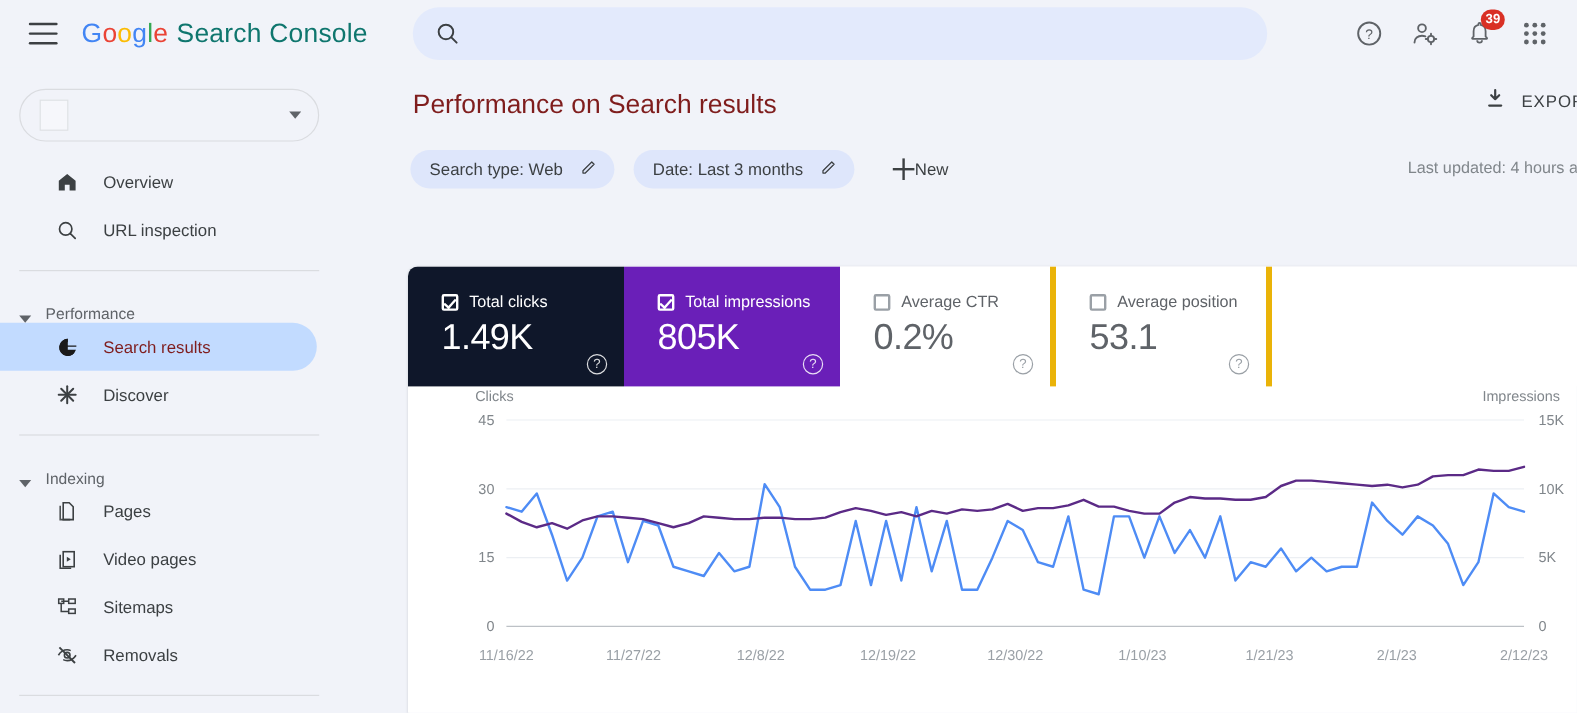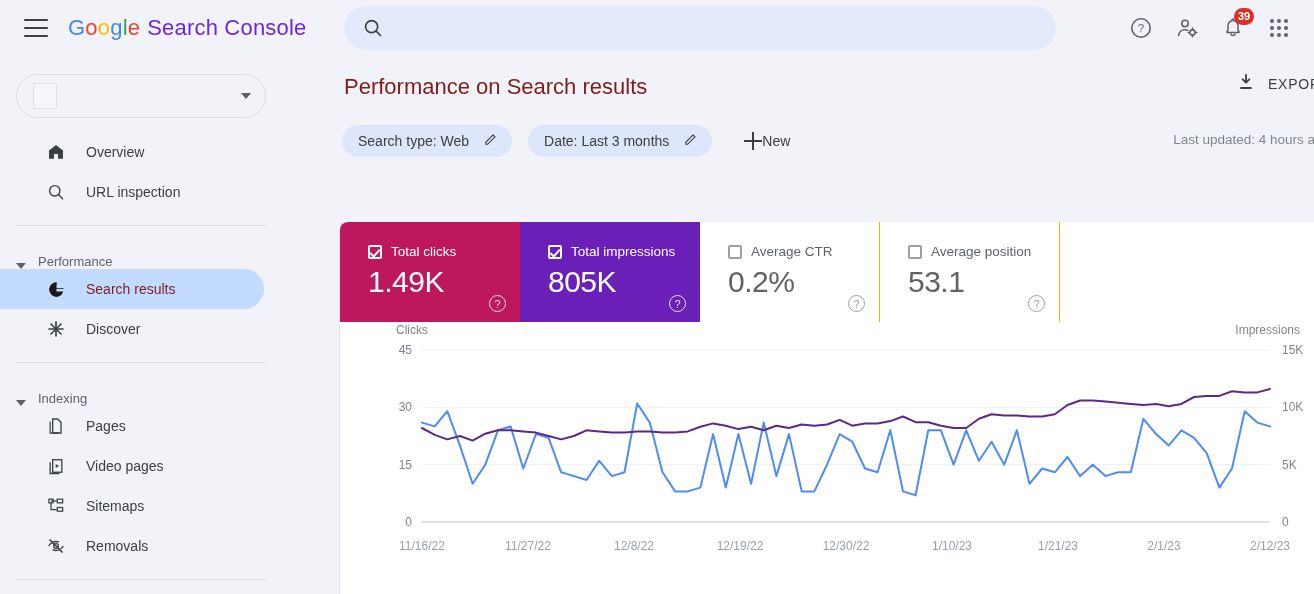--- a/index.html
+++ b/index.html
@@ -22,21 +22,21 @@
   .hamburger {
     width: 24px; height: 18px; margin-left: 24px; margin-right: 20px;
     display: flex; flex-direction: column; justify-content: space-between;
     cursor: pointer;
   }
   .hamburger span { display: block; height: 2px; width: 24px; background: #3c4043; border-radius: 1px; }
   .brand { font-size: 22px; letter-spacing: .2px; color: #5f6368; white-space: nowrap; }
   .brand .g1 { color:#4285F4; } .brand .g2 { color:#EA4335; } .brand .g3 { color:#FBBC05; }
   .brand .g4 { color:#4285F4; } .brand .g5 { color:#34A853; } .brand .g6 { color:#EA4335; }
   .brand .logo { font-size: 22px; font-weight: 400; }
-  .brand .product { color: #6d28d9; margin-left: 7px; }
+  .brand .product { color: #0f766e; margin-left: 7px; }
 
   .searchwrap {
     position: absolute; left: 344px; top: 6px;
     width: 712px; height: 44px;
     background: #e3eafc; border-radius: 22px;
     display: flex; align-items: center;
   }
   .searchwrap .sicon { margin-left: 18px; display: flex; }
   .searchinput {
     flex: 1; border: none; outline: none; background: transparent;
@@ -147,23 +147,23 @@
     position: absolute; left: 50px; top: 166px;
     width: 1000px; height: 400px;
     background: #fff; border-radius: 8px 8px 0 0;
     box-shadow: 0 1px 2px rgba(60,64,67,.12), 0 1px 3px rgba(60,64,67,.08);
     overflow: hidden;
   }
   .metrics { display: flex; height: 100px; }
   .metric {
     width: 180px; height: 100px; position: relative;
     padding: 22px 0 0 28px; cursor: pointer;
-    border-right: 1px solid #eab308;
-  }
-  .metric.clicks { background: #be185d; border-right: none; width: 180px; }
+    border-right: 5px solid #eab308;
+  }
+  .metric.clicks { background: #0f172a; border-right: none; width: 180px; }
   .metric.impr   { background: #6a1fb8; border-right: none; }
   .metric.plain  { background: #fff; }
   .metric .mlabel { display: flex; align-items: center; gap: 9px; font-size: 13.5px; }
   .metric.clicks .mlabel, .metric.impr .mlabel { color: #fff; }
   .metric.plain .mlabel { color: #5f6368; }
   .cbox { width: 14px; height: 14px; border-radius: 2px; position: relative; flex: none; }
   .cbox.on { border: 2px solid #fff; }
   .cbox.on::after {
     content:""; position: absolute; left: 2px; top: 0px;
     width: 4px; height: 8px; border: solid #fff; border-width: 0 2px 2px 0;

